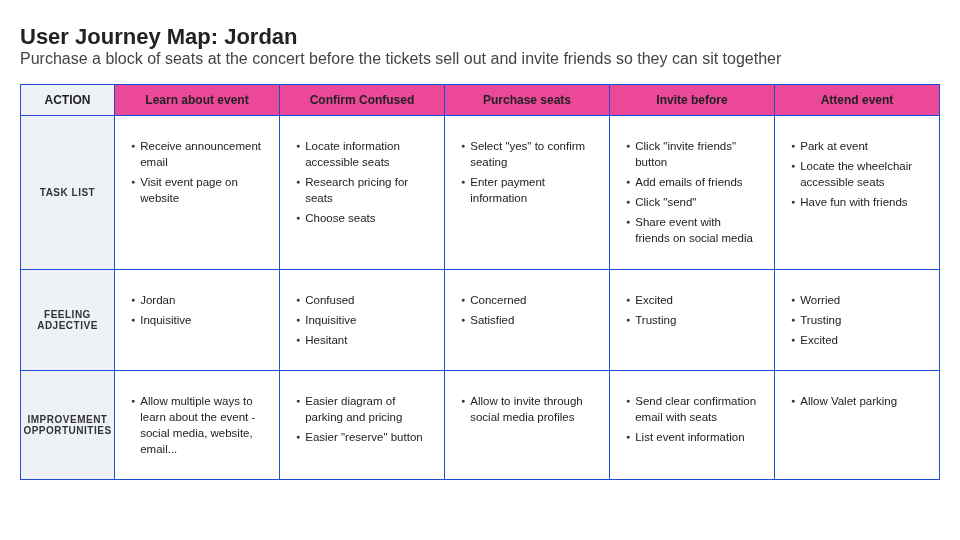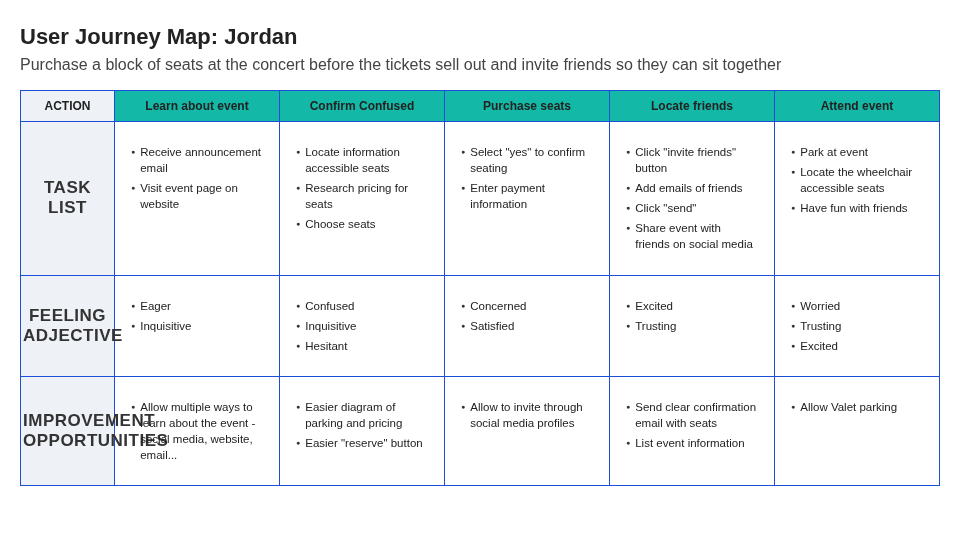--- a/index.html
+++ b/index.html
@@ -8,51 +8,50 @@
       background: #fff;
       padding: 24px 20px;
       width: 960px;
       min-height: 540px;
       font-size: 12px;
       color: #222;
     }
     h1 {
       font-size: 22px;
       font-weight: bold;
-      margin-bottom: 6px;
     }
     .subtitle {
       font-size: 16px;
       color: #444;
       margin-bottom: 16px;
     }
     table {
       width: 100%;
       border-collapse: collapse;
       table-layout: fixed;
     }
     th, td {
       border: 1px solid #1d4ed8;
       padding: 8px 2px;
       vertical-align: top;
       font-size: 11.5px;
     }
     thead th {
-      background: #14b8a6;
+      background: #ec4899;
       font-weight: bold;
       text-align: center;
       font-size: 12px;
     }
     thead th.action-header {
       background: #eef2f7;
     }
     tbody td.row-label {
       background: #eef2f7;
       font-weight: bold;
-      font-size: 17px;
+      font-size: 10px;
       text-align: center;
       vertical-align: middle;
       text-transform: uppercase;
       letter-spacing: 0.5px;
       color: #333;
     }
     ul {
       list-style: none;
       padding: 0;
       margin: 14px;
@@ -88,21 +87,21 @@
     <col class="col-data">
     <col class="col-data">
     <col class="col-data">
   </colgroup>
   <thead>
     <tr>
       <th class="action-header">ACTION</th>
       <th>Learn about event</th>
       <th>Confirm Confused</th>
       <th>Purchase seats</th>
-      <th>Locate friends</th>
+      <th>Invite before</th>
       <th>Attend event</th>
     </tr>
   </thead>
   <tbody id="table-body">
   <tr>
         <td class="row-label">TASK LIST</td>
         <td>
           <ul>
             <li>Receive announcement email</li>
             <li>Visit event page on website</li>
@@ -134,21 +133,21 @@
             <li>Park at event</li>
             <li>Locate the wheelchair accessible seats</li>
             <li>Have fun with friends</li>
           </ul>
         </td>
       </tr>
       <tr>
         <td class="row-label">FEELING ADJECTIVE</td>
         <td>
           <ul>
-            <li>Eager</li>
+            <li>Jordan</li>
             <li>Inquisitive</li>
           </ul>
         </td>
         <td>
           <ul>
             <li>Confused</li>
             <li>Inquisitive</li>
             <li>Hesitant</li>
           </ul>
         </td>

